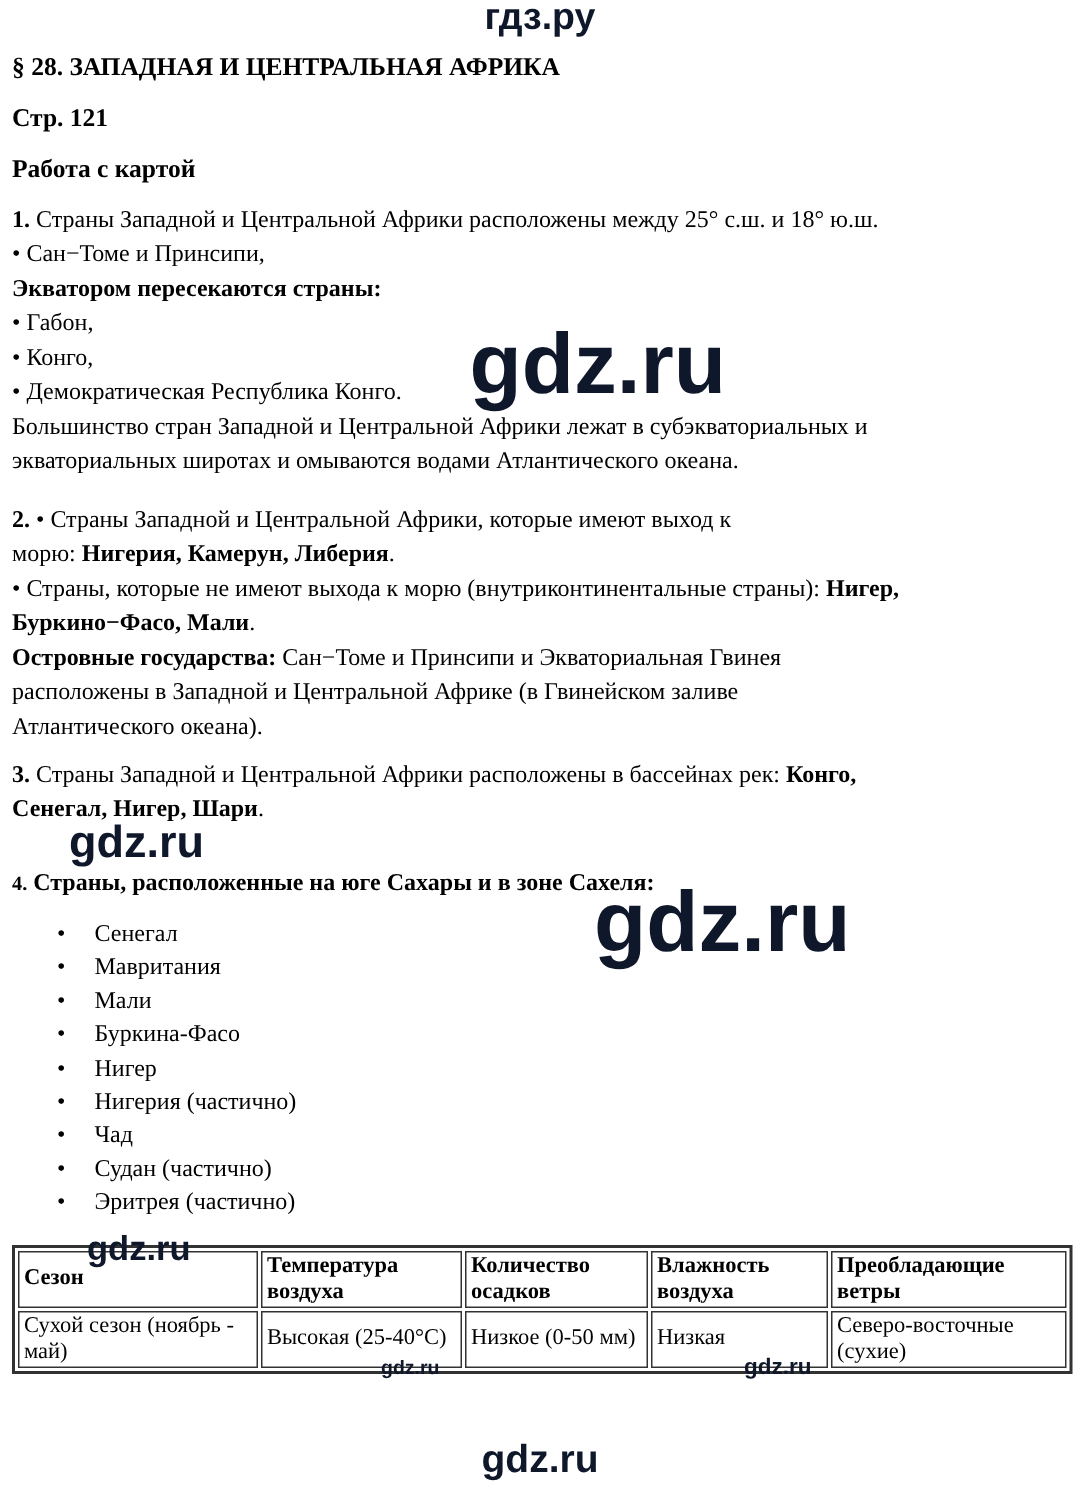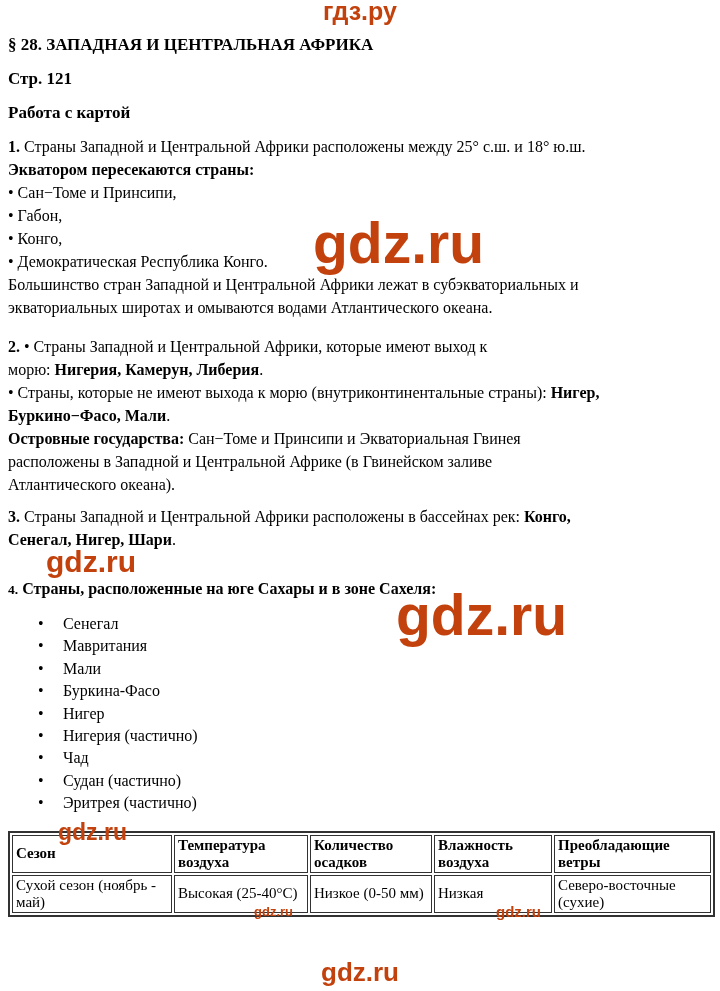--- a/index.html
+++ b/index.html
@@ -9,21 +9,21 @@
     box-sizing:border-box;
     padding:0 8px;
     background:#fff;
     overflow:hidden;
     font-family:"Liberation Serif","DejaVu Serif",serif;
     font-size:16px;line-height:23px;color:#000;
   }
   .b{font-weight:bold;}
   .wm{
     font-family:"Liberation Sans","DejaVu Sans",sans-serif;
-    font-weight:bold;color:#c2410c;white-space:nowrap;
+    font-weight:bold;color:#0f172a;white-space:nowrap;
   }
   .wm-top{ text-align:center;font-size:25px;line-height:22px;height:22px; }
   .wm-bottom{ position:absolute;left:0;right:0;top:959px;text-align:center;font-size:26px;line-height:26px; }
   .wm-abs{ position:absolute;line-height:1; }
   .wm-big1{ left:313px;top:215px;font-size:57px; }
   .wm-small-mid{ left:46px;top:547px;font-size:30px; }
   .wm-big2{ left:396px;top:587px;font-size:57px; }
   .wm-th{ left:58px;top:821px;font-size:23px; }
   .wm-r2a{ left:254px;top:905px;font-size:13px; }
   .wm-r2b{ left:496px;top:904px;font-size:15px; }
@@ -67,22 +67,22 @@
 <div class="page">
 
   <div class="wm wm-top">гдз.ру</div>
 
   <div class="title">§ 28. ЗАПАДНАЯ И ЦЕНТРАЛЬНАЯ АФРИКА</div>
   <div class="pgref">Стр. 121</div>
   <div class="section">Работа с картой</div>
 
   <div class="para">
     <div class="ln"><span class="b">1.</span> <span>Страны Западной и Центральной Африки расположены между 25° с.ш. и 18° ю.ш.</span></div>
+    <div class="ln">• Сан−Томе и Принсипи,</div>
     <div class="ln b">Экватором пересекаются страны:</div>
-    <div class="ln">• Сан−Томе и Принсипи,</div>
     <div class="ln">• Габон,</div>
     <div class="ln">• Конго,</div>
     <div class="ln">• Демократическая Республика Конго.</div>
     <div class="ln">Большинство стран Западной и Центральной Африки лежат в субэкваториальных и</div>
     <div class="ln">экваториальных широтах и омываются водами Атлантического океана.</div>
   </div>
 
   <div class="para para2">
     <div class="ln"><span class="b">2.</span><span> • Страны Западной и Центральной Африки, которые имеют выход к</span></div>
     <div class="ln"><span>морю: </span><span class="b">Нигерия, Камерун, Либерия</span><span>.</span></div>

